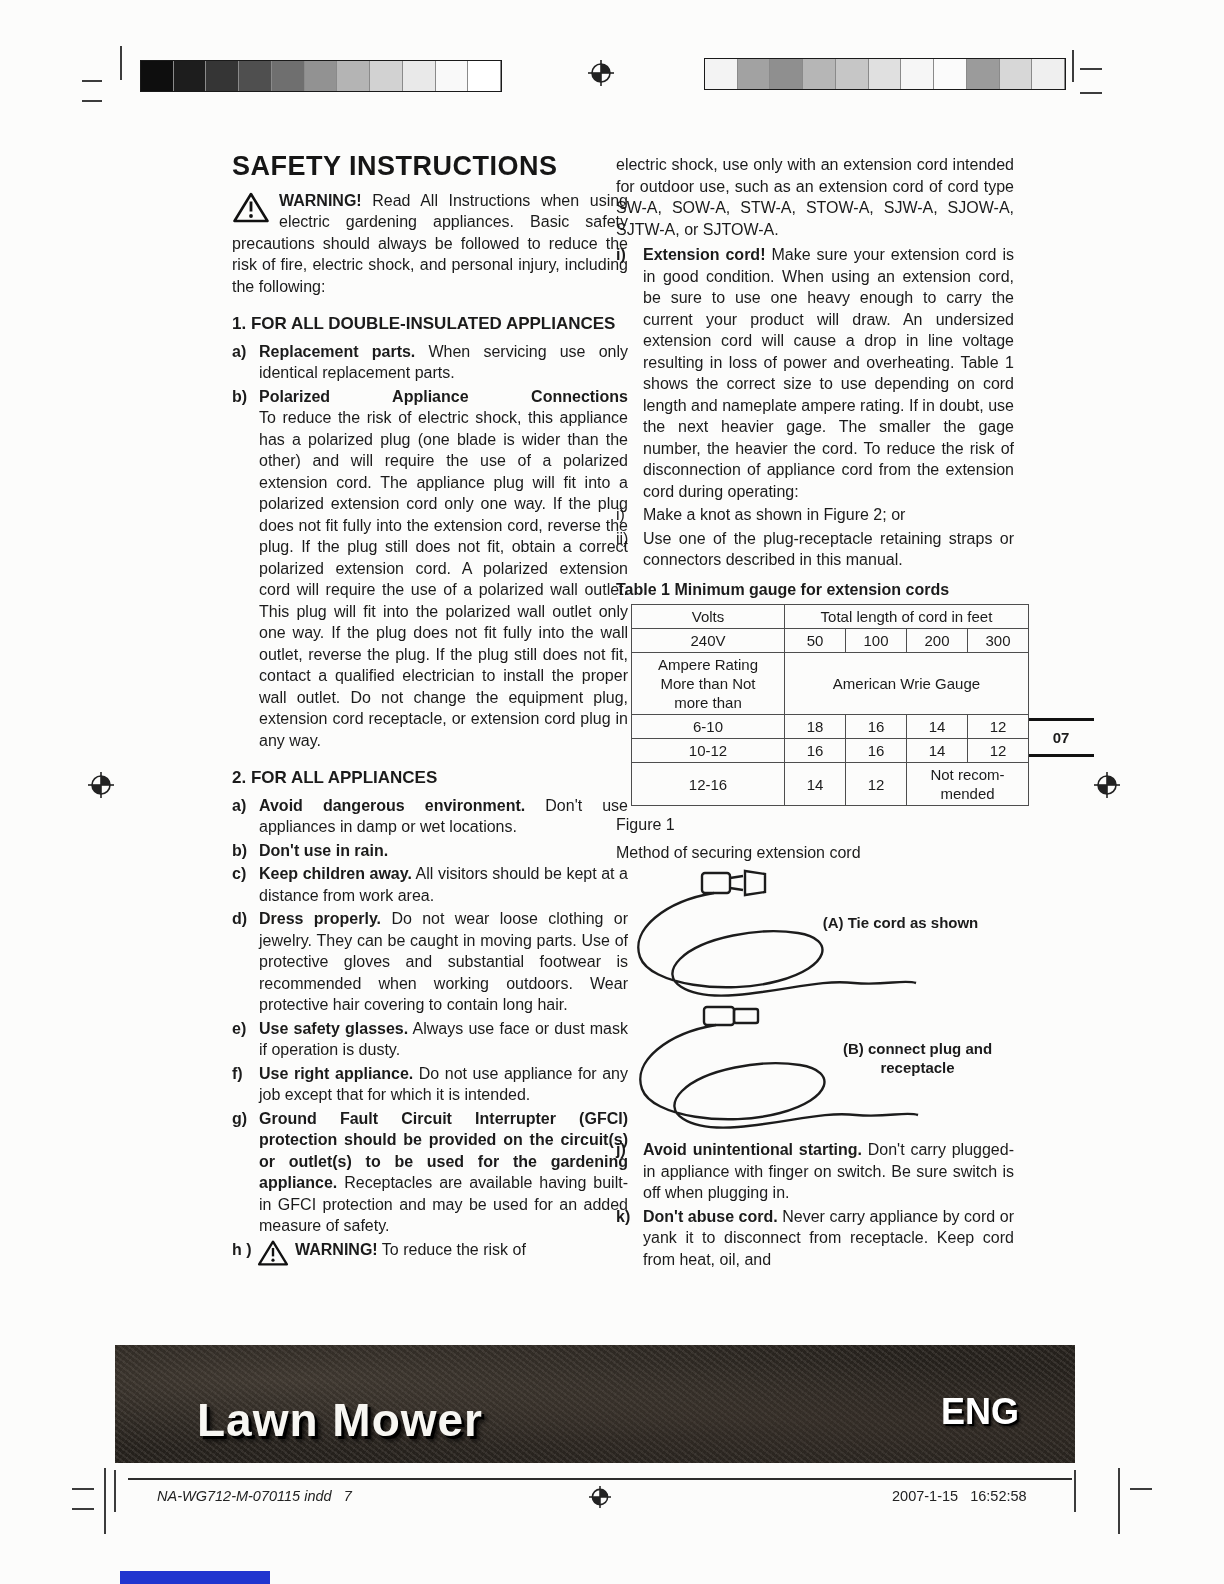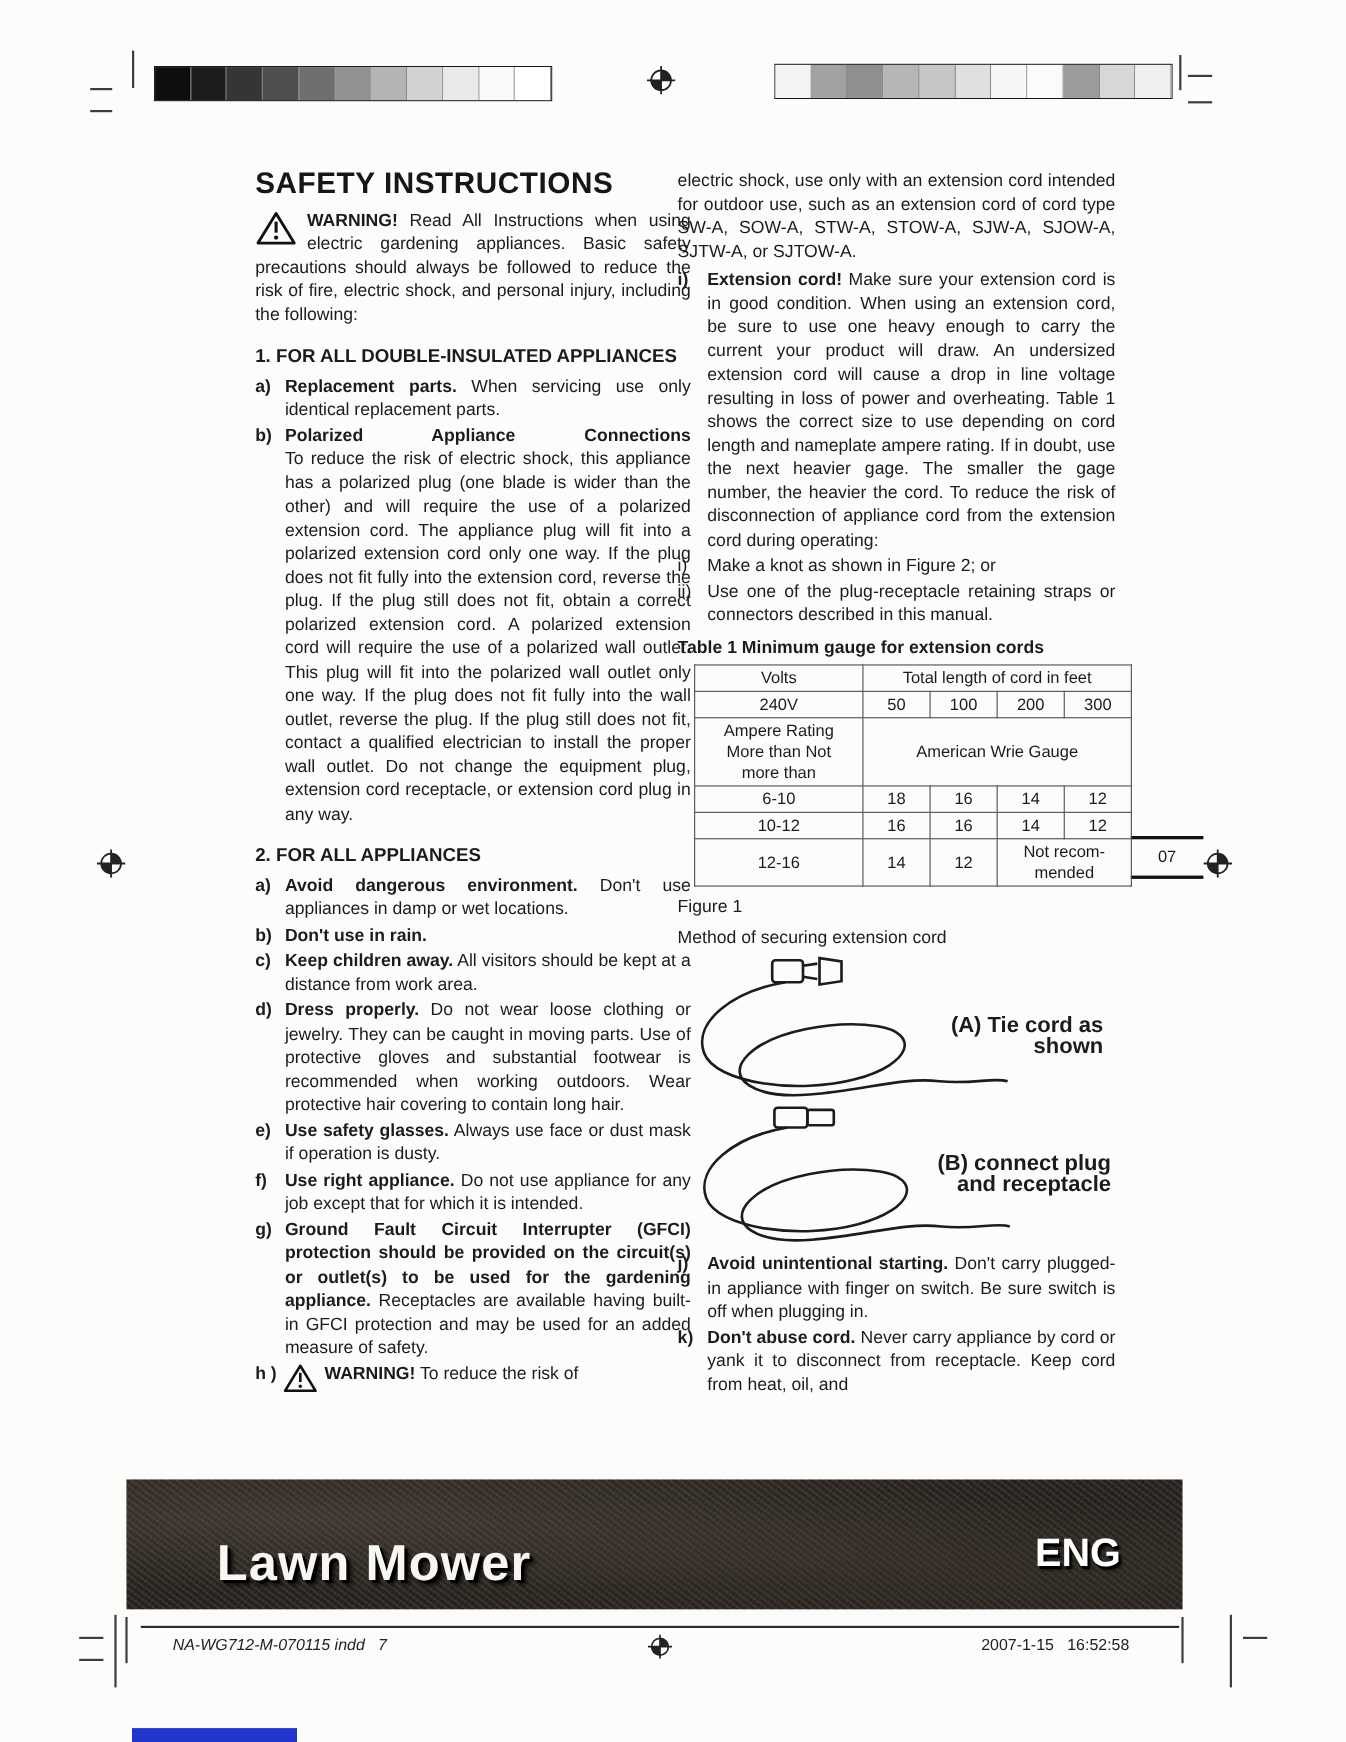--- a/index.html
+++ b/index.html
@@ -32,25 +32,25 @@
   .tbl-caption{font-weight:800;text-align:justify;margin:8px 0 4px;}
   table.gauge{border-collapse:collapse;width:100%;margin:2px 15px 8px;table-layout:fixed;}
   .gauge td{border:1.5px solid #4e4e4e;padding:2px 3px;text-align:center;font-size:15px;line-height:19px;}
   .gauge td.c0{width:146px;}
   .pre{white-space:pre-line;}
 
   
   .fig-h{font-weight:400;margin:6px 0 0;text-align:left;}
   .fig{position:relative;height:272px;margin-top:4px;}
   .fig svg{position:absolute;left:0;top:0;}
-  .fig-ann{position:absolute;font-weight:800;font-size:20px;line-height:19px;text-align:right;margin-top:10px;}
+  .fig-ann{position:absolute;font-weight:800;font-size:15px;line-height:19px;text-align:center;}
 
   
   .page-num{position:absolute;left:1028px;top:718px;width:66px;border-top:3px solid #111;
-            border-bottom:3px solid #111;text-align:center;font-weight:400;font-size:15px;padding:8px 0;margin-top:42px;}
+            border-bottom:3px solid #111;text-align:center;font-weight:700;font-size:15px;padding:8px 0;}
 
   
   .banner{position:absolute;left:115px;top:1345px;width:960px;height:118px;background-color:#2a2520;
       background-image:
         radial-gradient(ellipse at 18% 30%, rgba(110,98,85,0.35), transparent 60%),
         radial-gradient(ellipse at 72% 65%, rgba(70,60,52,0.45), transparent 55%),
         repeating-linear-gradient(37deg, rgba(255,255,255,0.05) 0 2px, rgba(0,0,0,0.14) 2px 5px),
         repeating-linear-gradient(-53deg, rgba(255,255,255,0.035) 0 1px, transparent 1px 4px);}
   .banner-title{position:absolute;left:82px;bottom:16px;font-size:46px;font-weight:800;color:#f7f6f2;
                 letter-spacing:1px;text-shadow:3px 3px 0 #000, 5px 5px 4px rgba(0,0,0,.7);}

